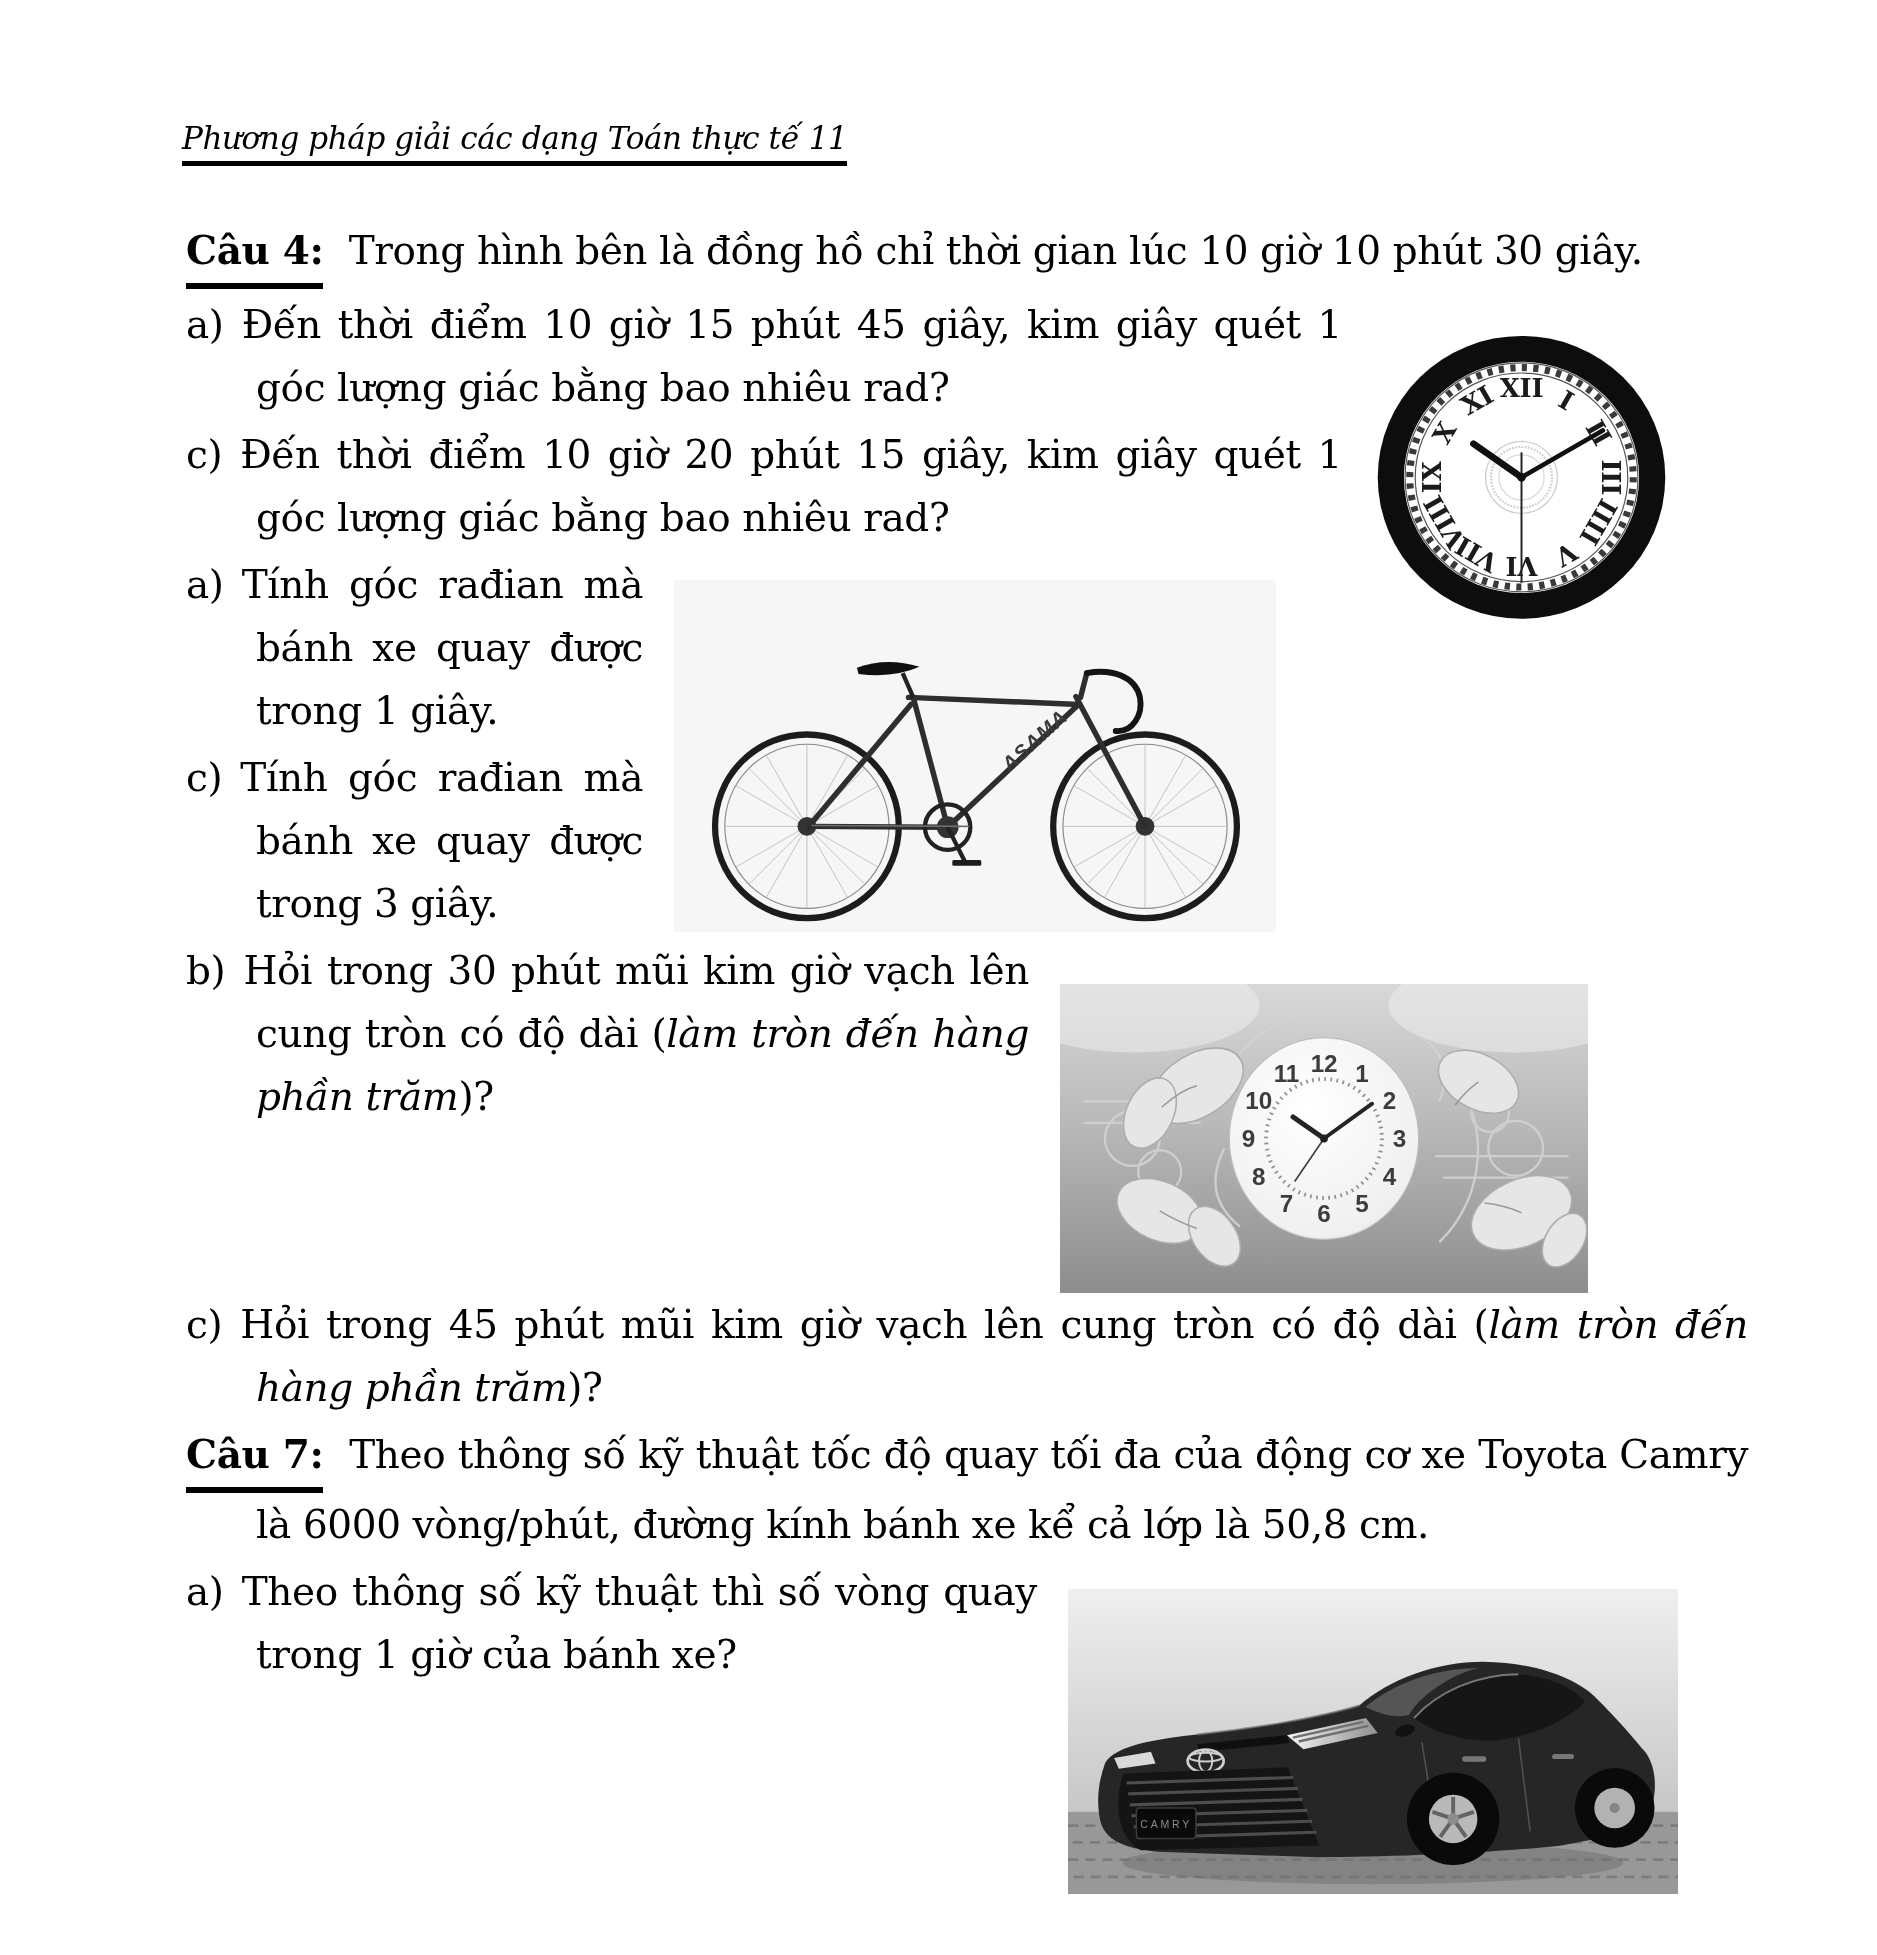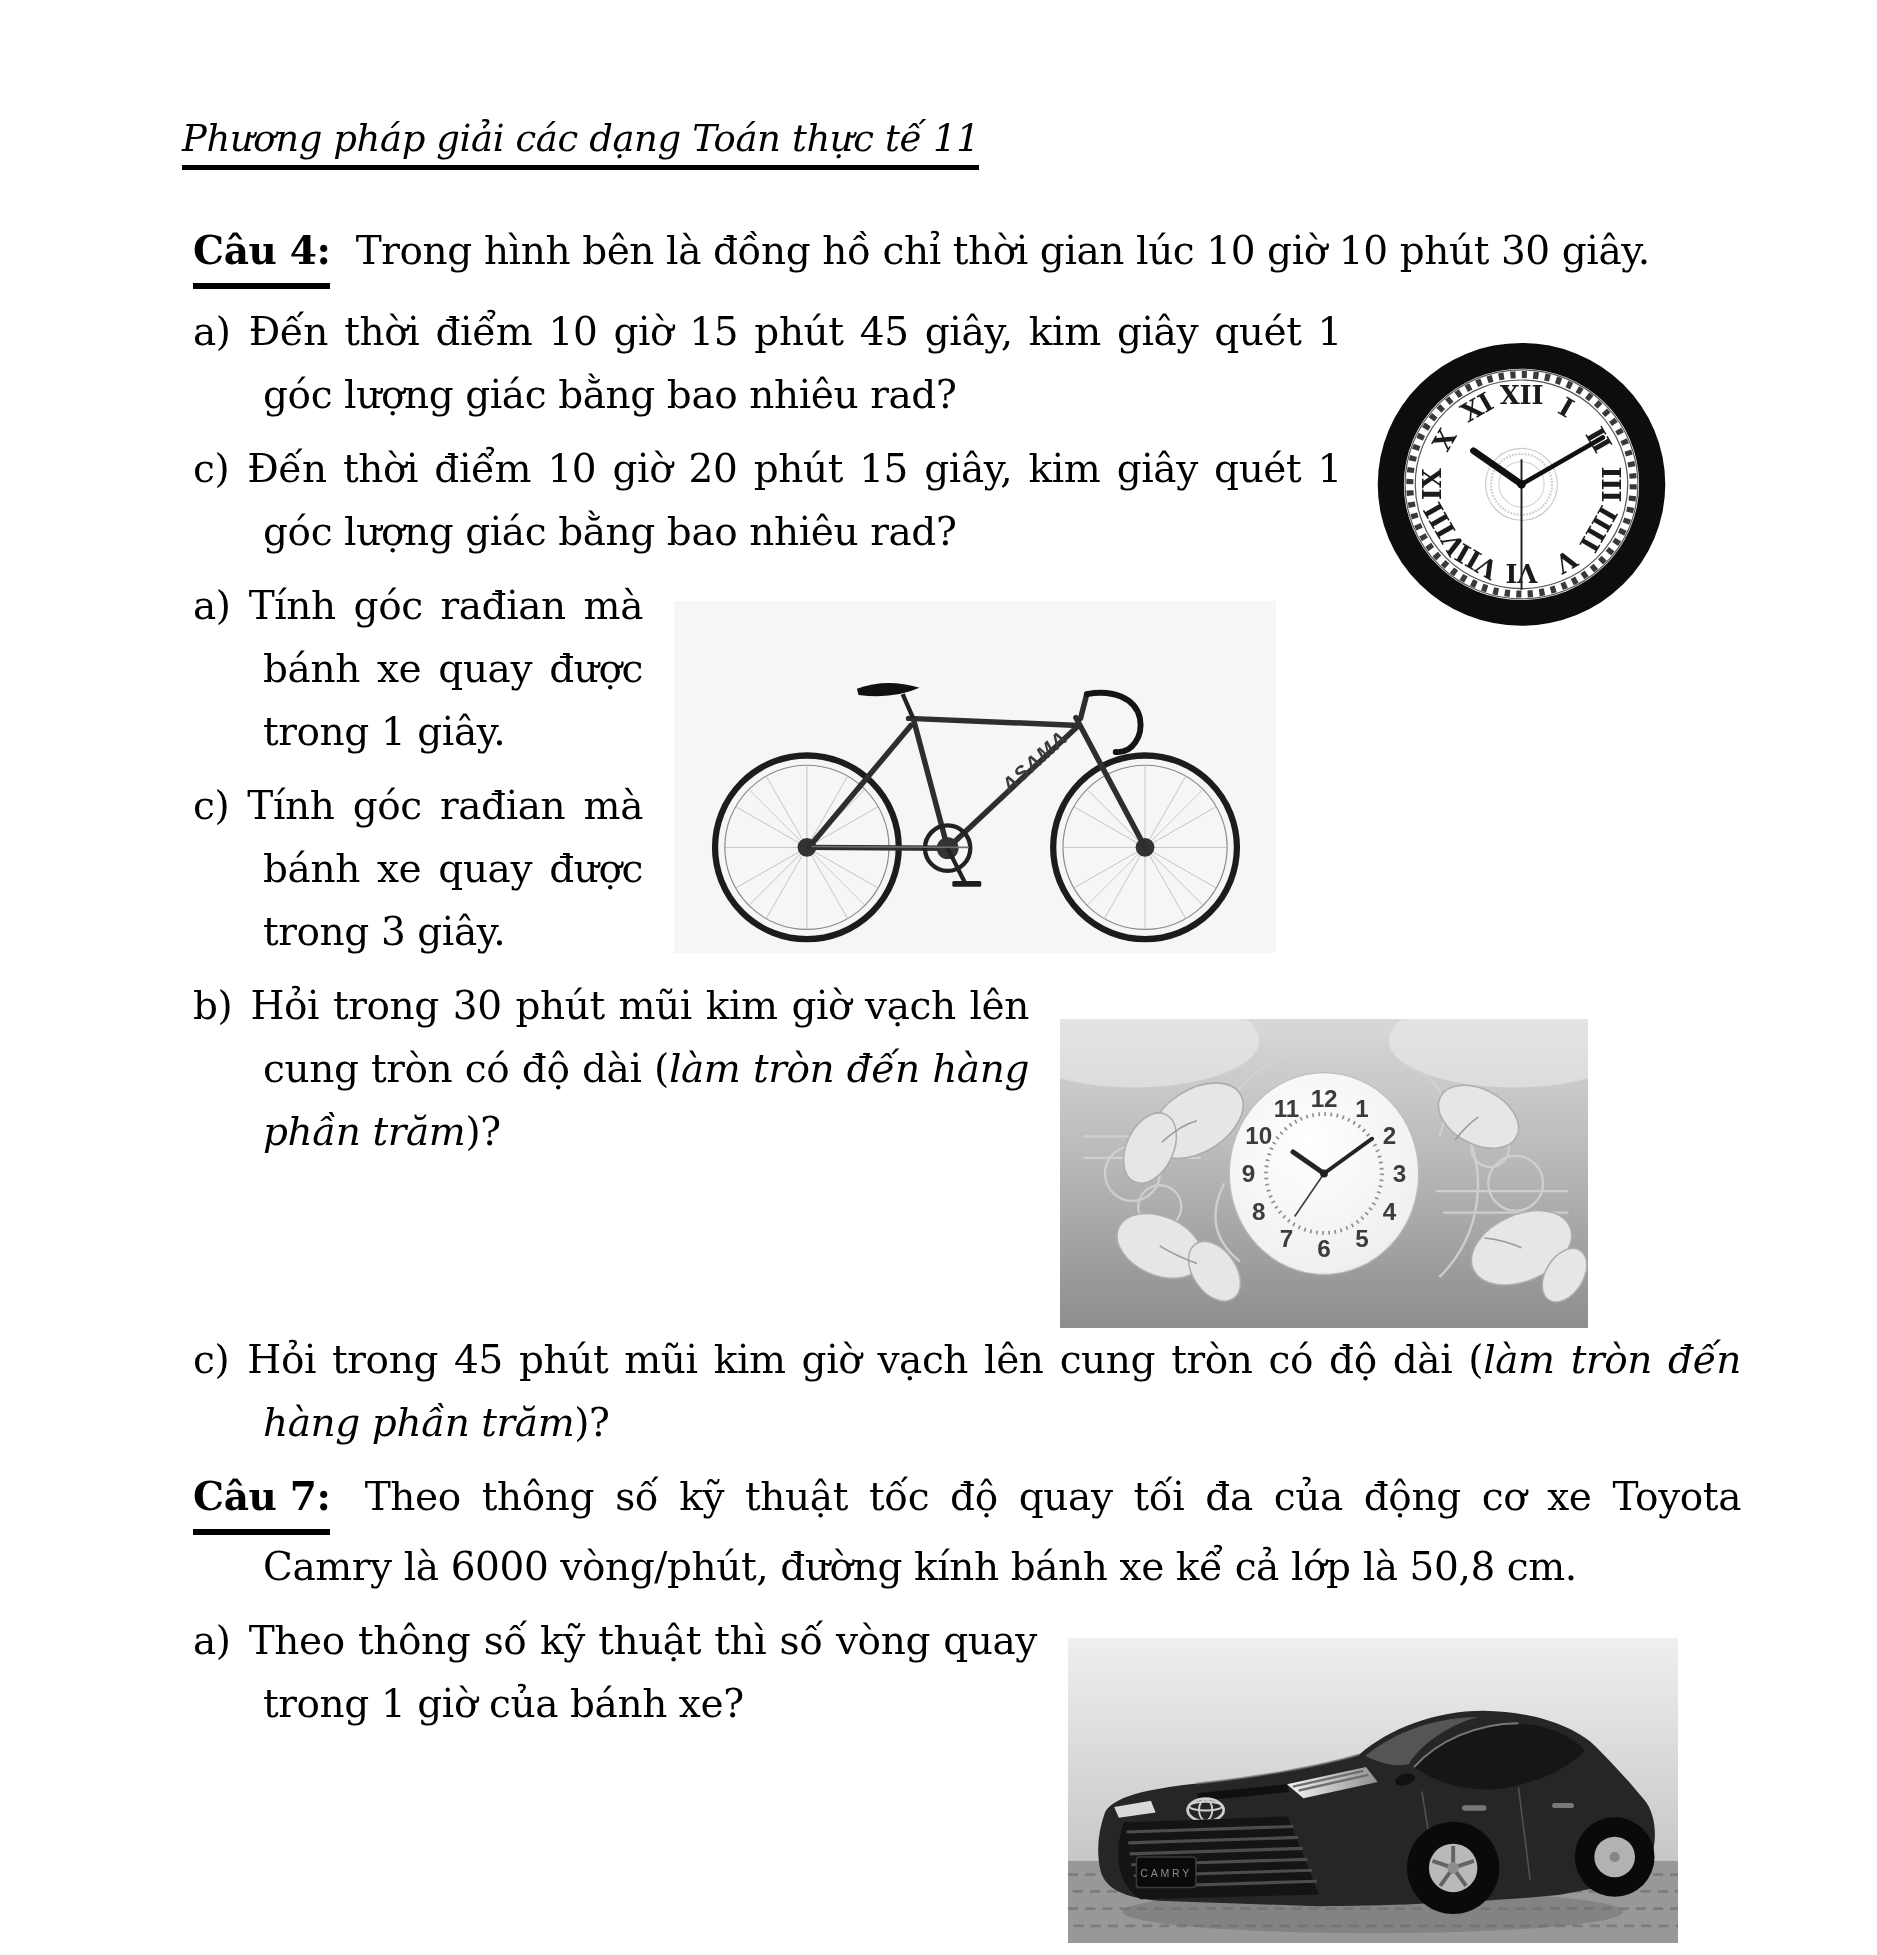--- a/index.html
+++ b/index.html
@@ -1,20 +1,20 @@
 <!DOCTYPE html>
 <html style="font-size:6.3px"><head>
 <meta charset="utf-8">
 <style>
   html,body{margin:0;padding:0;width:1877px;height:2816px;background:#ffffff;overflow:hidden;}
   body{font-family:"DejaVu Serif","Liberation Serif",serif;color:#000;position:relative;}
   .page{padding:117px 125px 0 182px;font-size:39px;line-height:63px;letter-spacing:-0.4px;text-align:justify;}
-  .hdr{font-style:italic;font-size:37px;line-height:43px;margin:0 0 59px 0;text-align:left;}
+  .hdr{font-style:italic;font-size:31px;line-height:43px;margin:0 0 59px 0;text-align:left;}
   .hdr span{border-bottom:5.5px solid #000;padding-bottom:4.7px;}
-  .q{margin:11px;padding-left:70px;text-indent:-70px;text-align:justify;}
+  .q{margin:4px;padding-left:70px;text-indent:-70px;text-align:justify;}
   .qlabel{font-weight:bold;display:inline-block;border-bottom:6.3px solid #000;padding-bottom:0.8px;margin-right:13.3px;text-indent:0;}
   .ilabel{margin-right:18px;}
   .itemwrap{overflow:visible;}
   .fimg{float:right;}
   #clock-svg{margin:39px 82px 15.6px 31px;}
   #bike-svg{margin:27px 66px 0 31px;}
   #wclock-svg{margin:45px 164px 0 31px;}
   #car-svg{margin:29px 74px 0 31px;}
   .clr{clear:both;}
   i{font-style:italic;}

